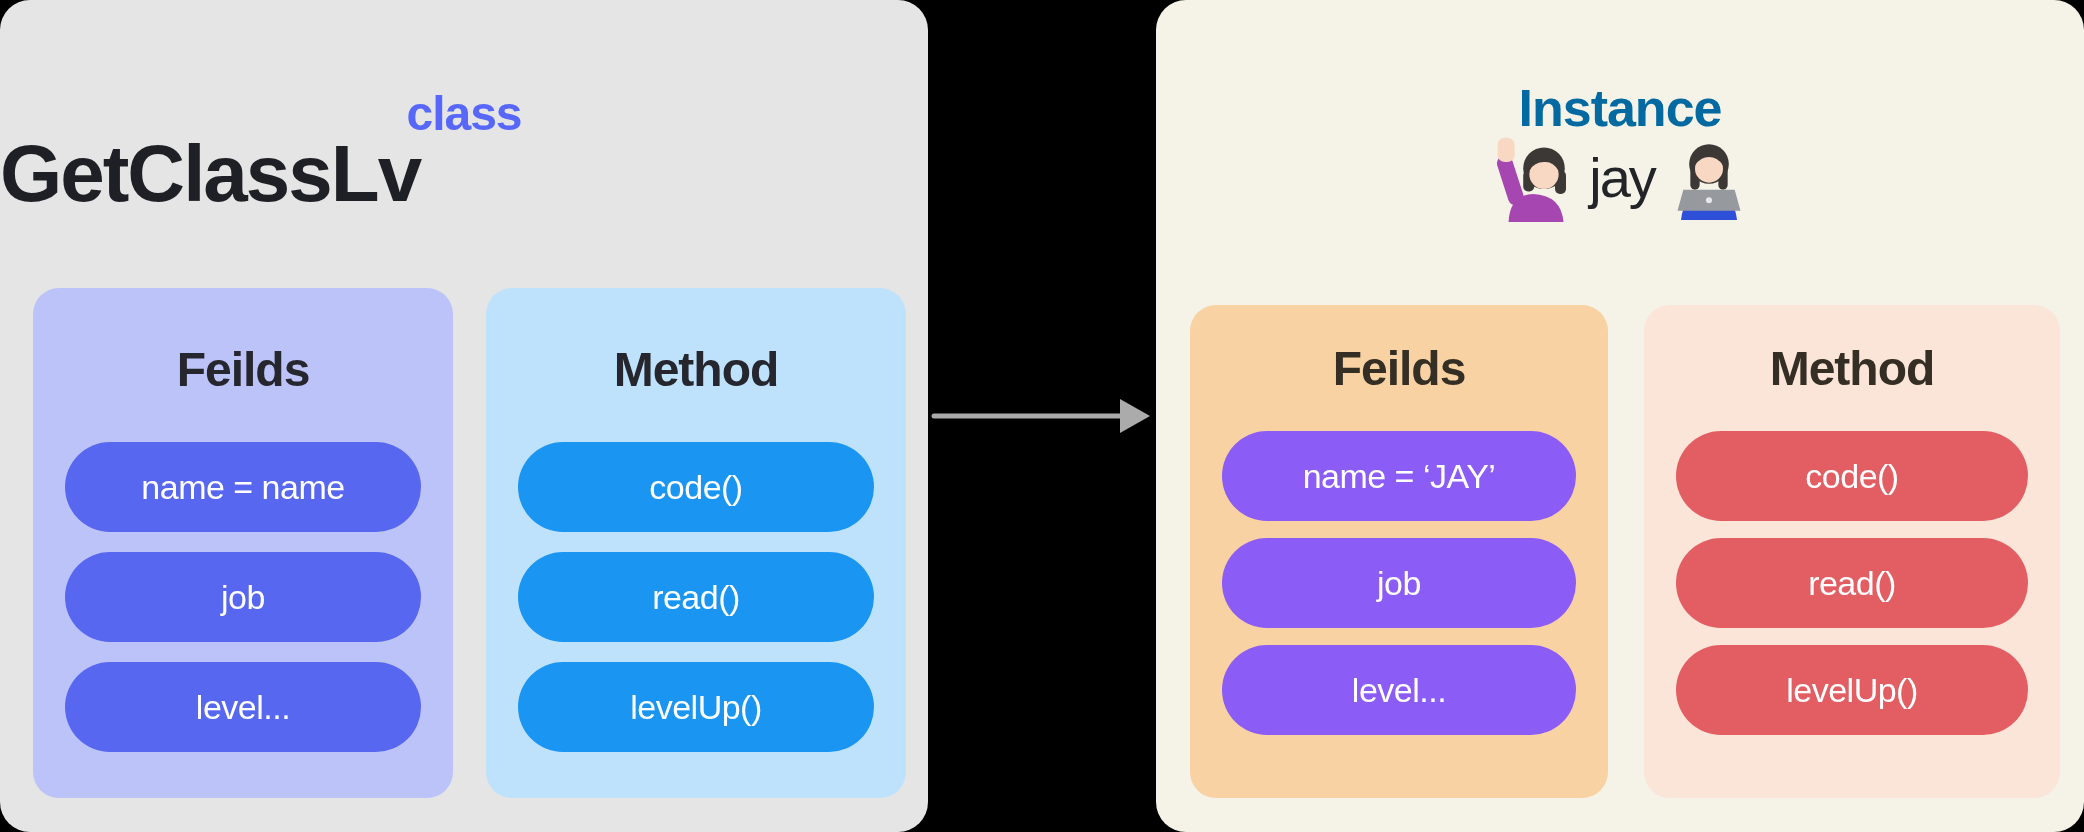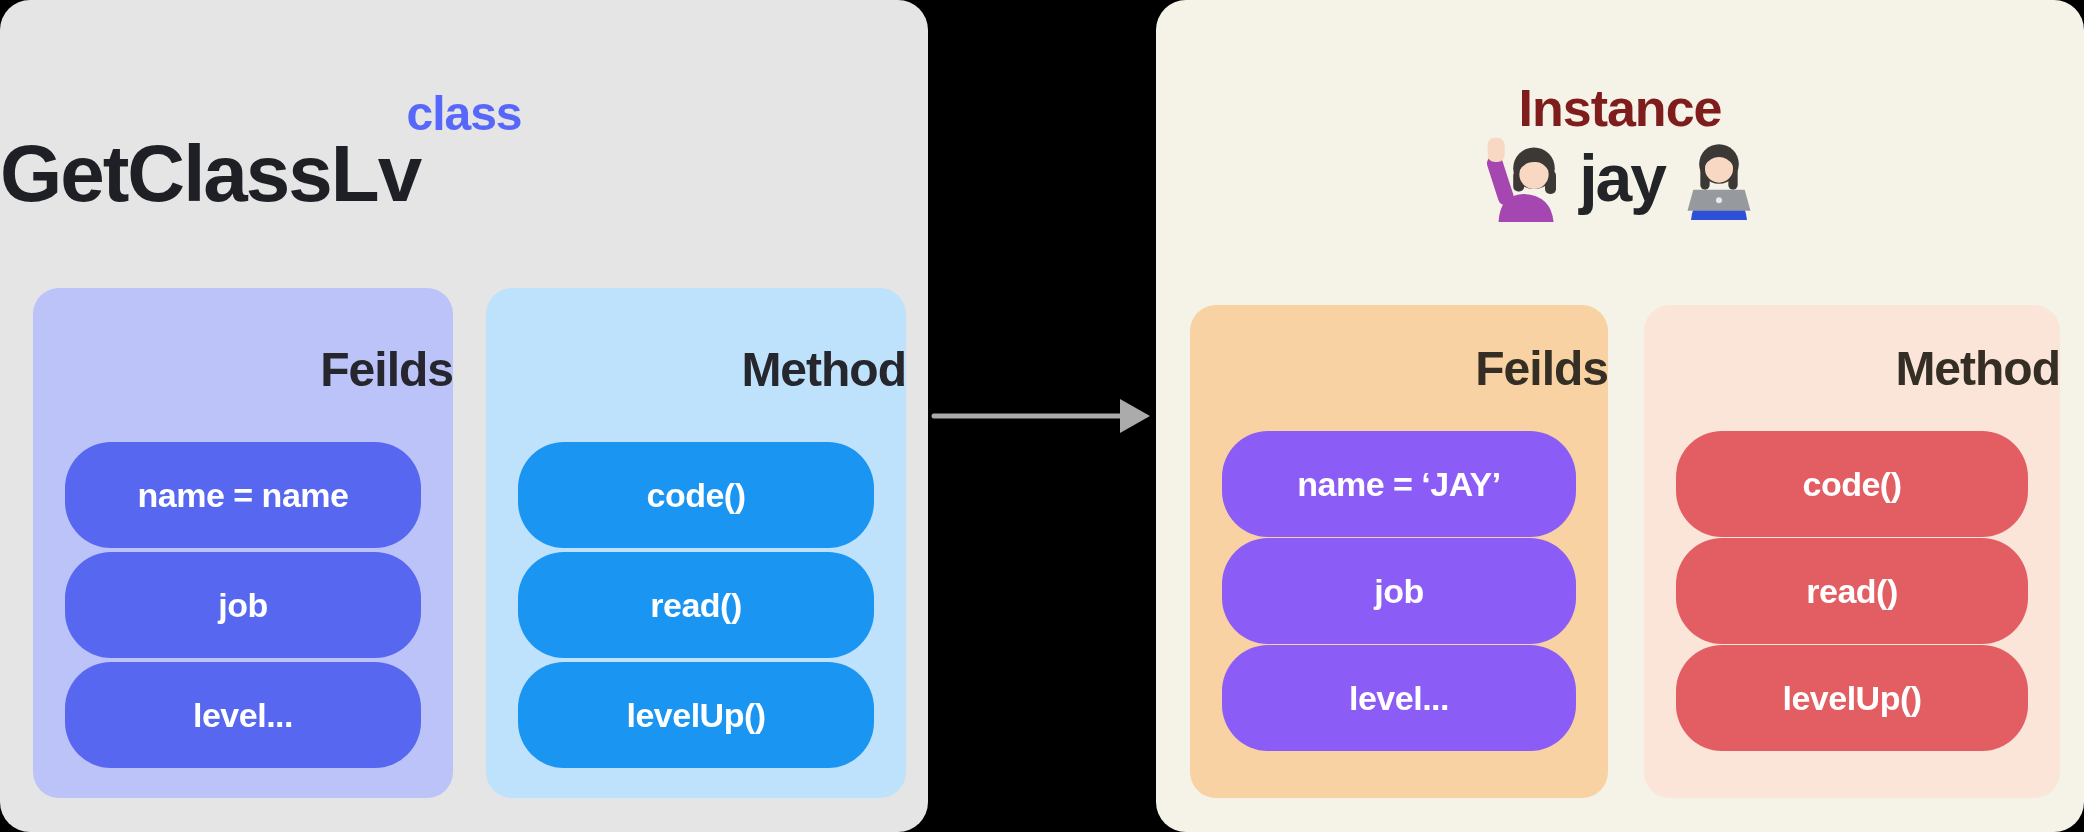--- a/index.html
+++ b/index.html
@@ -6,45 +6,45 @@
   .stage{
     position:relative;width:2084px;height:832px;background:#000;overflow:hidden;
     font-family:"Liberation Sans","DejaVu Sans",sans-serif;
   }
   .panel{position:absolute;top:0;height:832px;width:928px;border-radius:30px;}
   .panel.left{left:0;background:#e5e5e5;}
   .panel.right{left:1156px;background:#F5F3E7;}
 
   .kicker{position:absolute;left:0;width:100%;text-align:center;font-weight:700;letter-spacing:-1px;}
   .panel.left  .kicker{top:86px;font-size:48px;color:#5767FA;}
-  .panel.right .kicker{top:78px;font-size:52px;color:#7f1d1d;}
+  .panel.right .kicker{top:78px;font-size:52px;color:#0369a1;}
 
   .big-title{position:absolute;top:134px;left:0;width:100%;text-align:left;
     font-weight:700;font-size:80px;line-height:80px;color:#1F2025;letter-spacing:-2px;}
 
   .title-row{position:absolute;top:126px;left:0;width:100%;height:104px;
     display:flex;align-items:center;justify-content:center;gap:12px;}
-  .title-row .inst-name{font-weight:700;font-size:66px;color:#232428;letter-spacing:-2px;line-height:80px;}
+  .title-row .inst-name{font-weight:400;font-size:56px;color:#232428;letter-spacing:-2px;line-height:80px;}
   .emoji{display:inline-block;}
   .emoji svg{display:block;}
 
   .box{position:absolute;top:288px;width:420px;height:510px;border-radius:26px;}
   .panel.left  .box.f{left:33px;background:#BCC3F8;}
   .panel.left  .box.m{left:486px;background:#BEE2FB;}
   .panel.right .box{top:305px;height:493px;}
   .panel.right .box.f{left:34px;width:418px;background:#F8D2A2;}
   .panel.right .box.m{left:488px;width:416px;background:#FBE4D8;}
 
-  .box-title{text-align:right;font-size:48px;font-weight:700;color:#26262E;letter-spacing:-1px;}
+  .box-title{text-align:center;font-size:48px;font-weight:700;color:#26262E;letter-spacing:-1px;}
   .panel.left  .box-title{padding-top:54px;}
   .panel.right .box-title{padding-top:36px;color:#342E24;}
 
-  .pill{position:absolute;left:32px;right:32px;height:106px;border-radius:46px;
+  .pill{position:absolute;left:32px;right:32px;height:90px;border-radius:46px;
     display:flex;align-items:center;justify-content:center;
-    font-size:34px;font-weight:700;color:#FFFFFF;letter-spacing:-0.5px;text-align:center;}
+    font-size:34px;font-weight:400;color:#FFFFFF;letter-spacing:-0.5px;text-align:center;}
   .panel.left  .pill.p1{top:154px}.panel.left  .pill.p2{top:264px}.panel.left  .pill.p3{top:374px}
   .panel.right .pill.p1{top:126px}.panel.right .pill.p2{top:233px}.panel.right .pill.p3{top:340px}
   .panel.left  .box.f .pill{background:#5767EF;}
   .panel.left  .box.m .pill{background:#1B95F2;}
   .panel.right .box.f .pill{background:#8b5cf6;}
   .panel.right .box.m .pill{background:#E25E63;}
 
   .arrow{position:absolute;left:928px;top:394px;width:224px;height:44px;}
 </style>
 </head>

